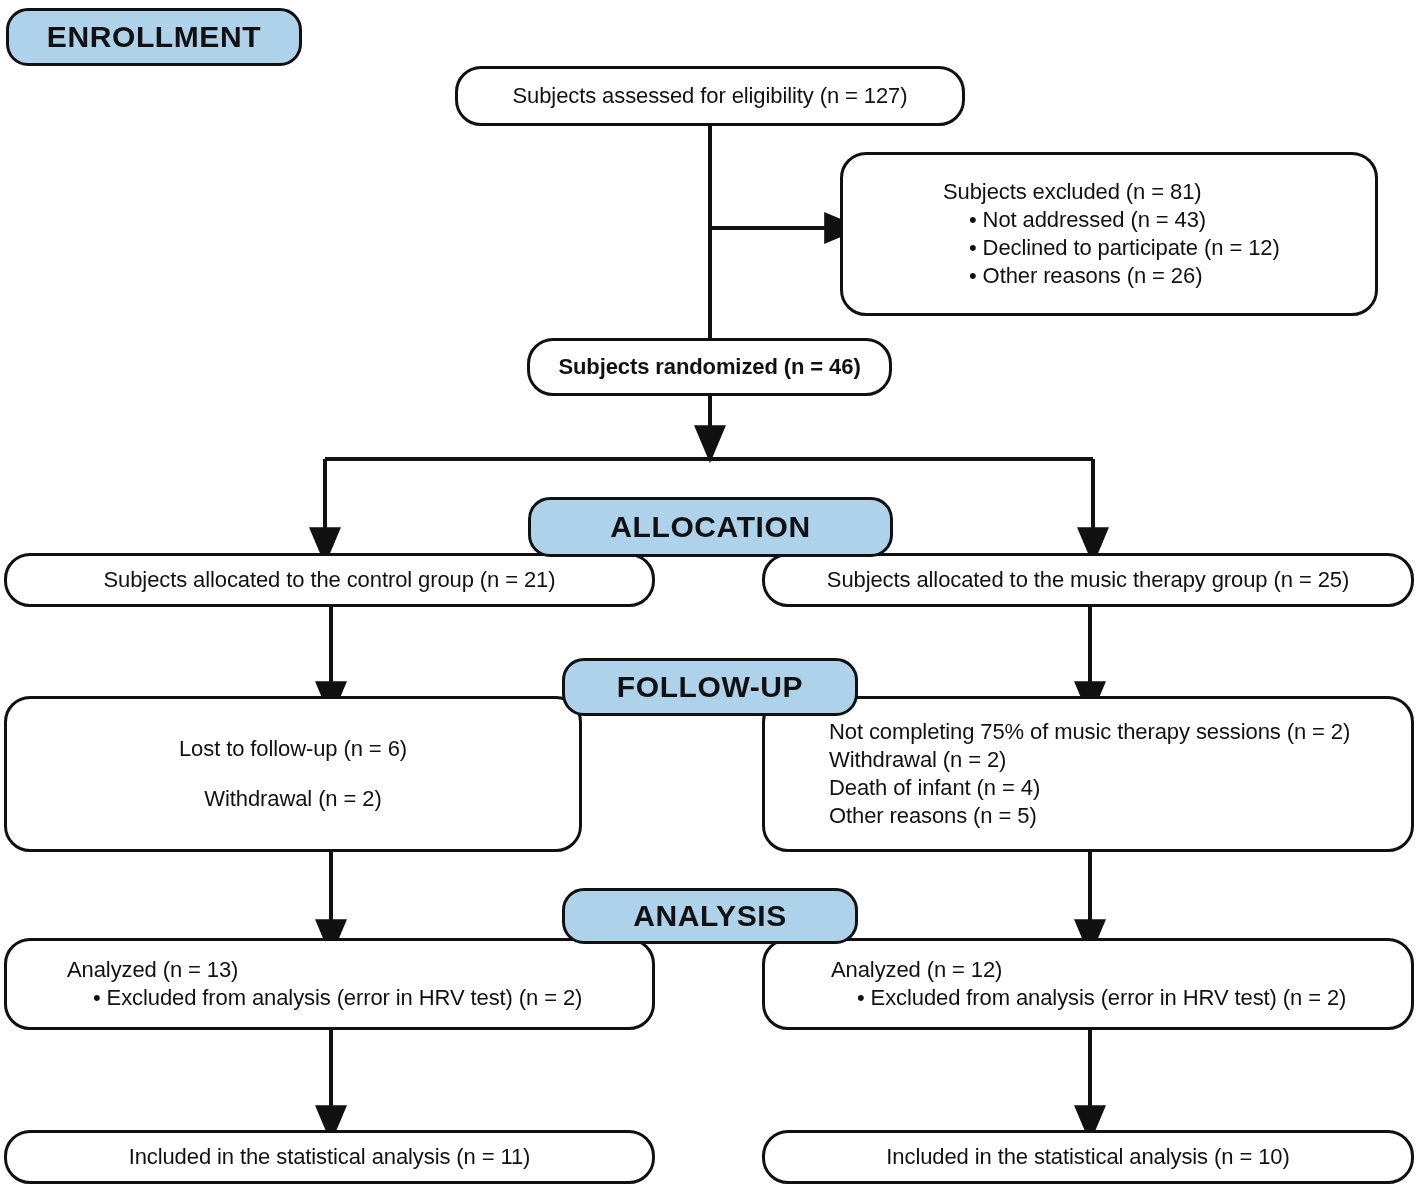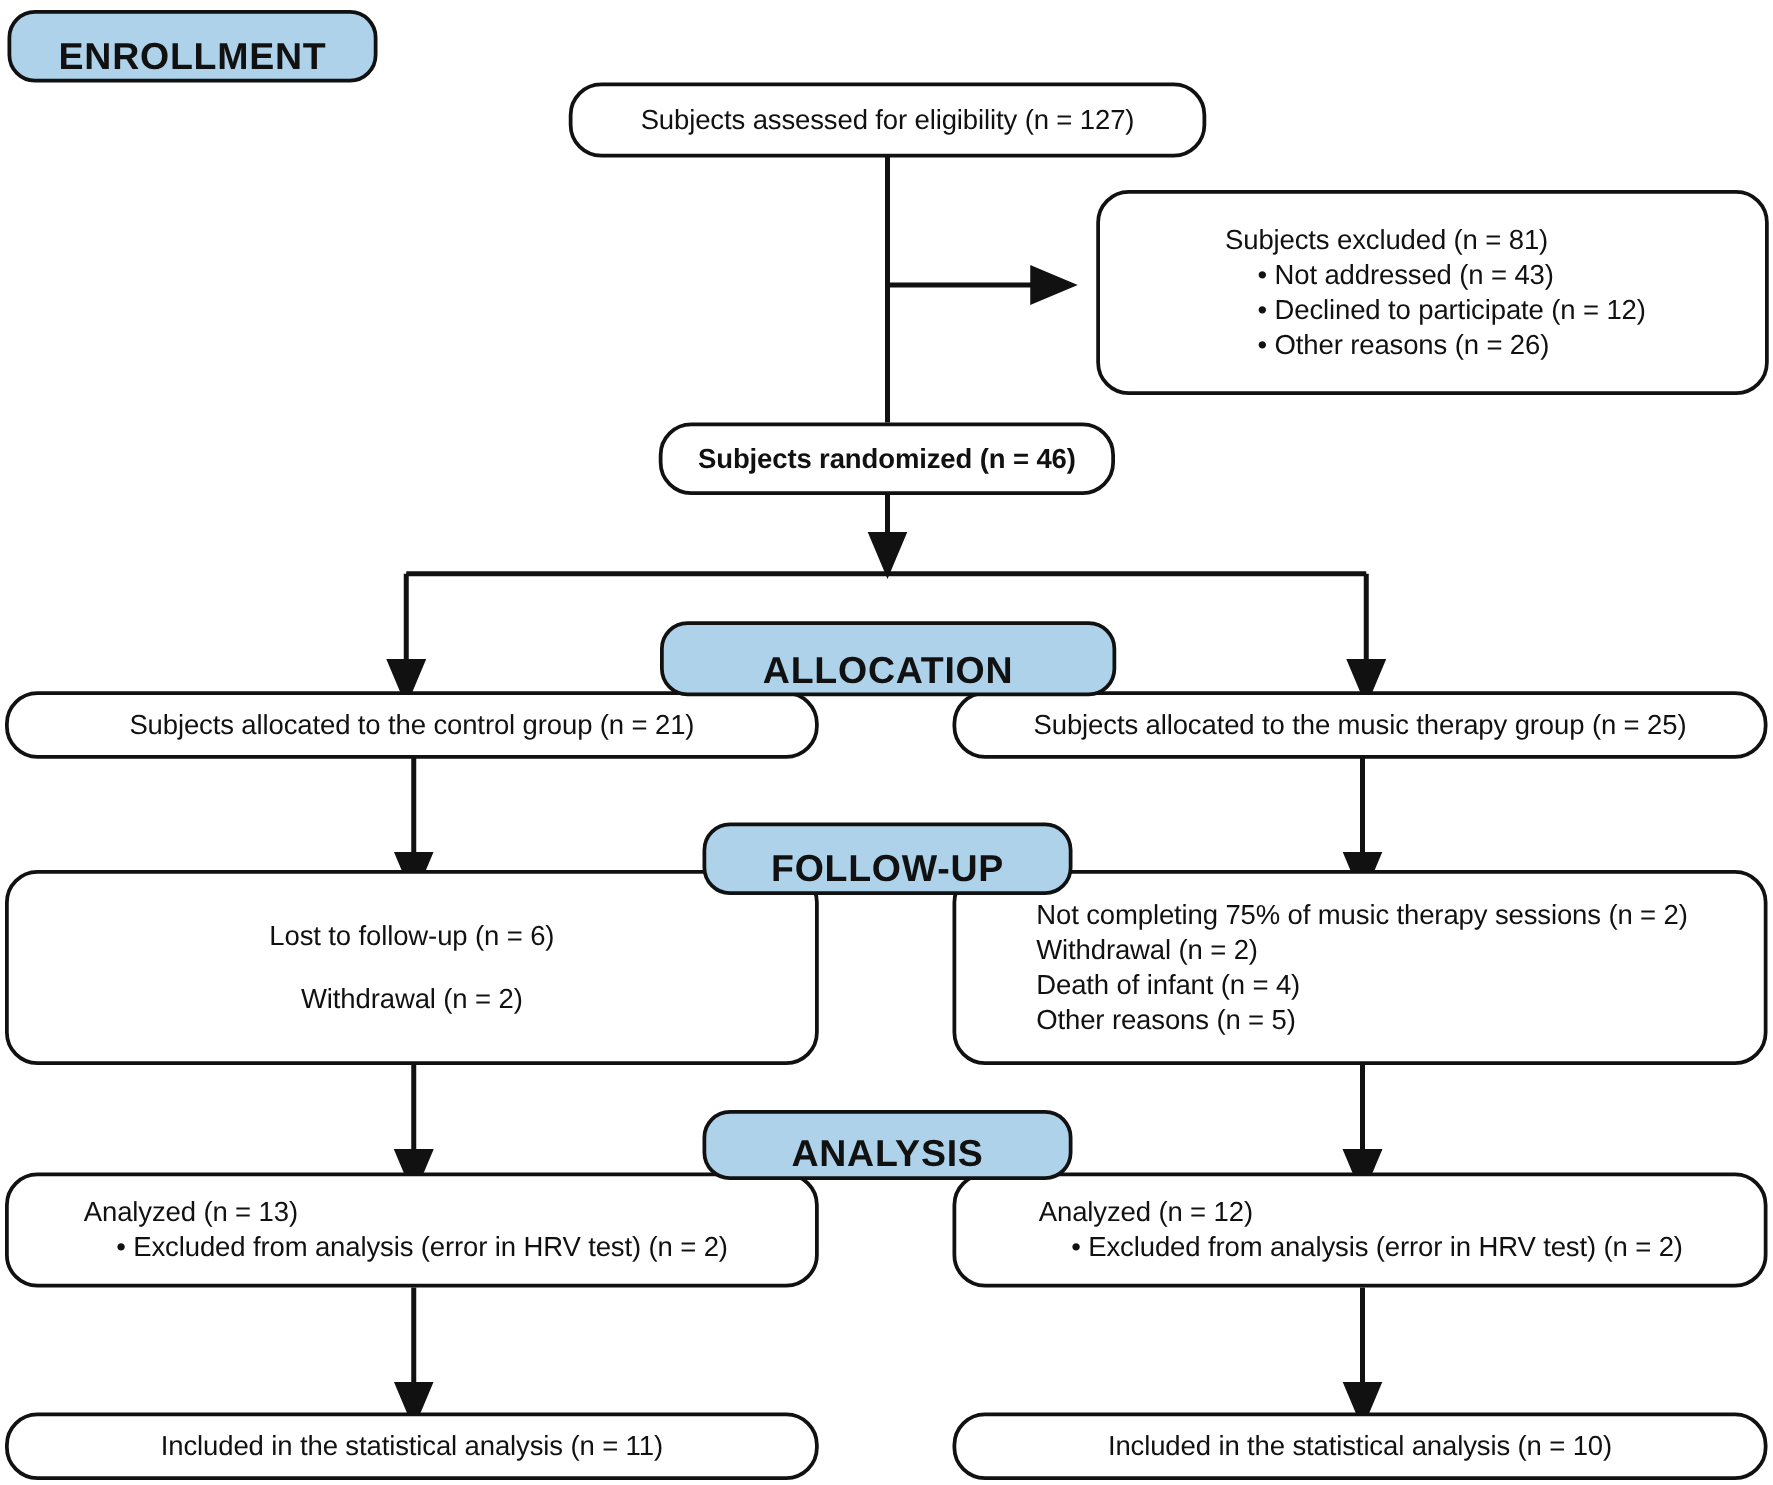--- a/index.html
+++ b/index.html
@@ -52,21 +52,21 @@
     white-space: nowrap;
     letter-spacing: -0.1px;
   }
   .stage {
     position: absolute;
     box-sizing: border-box;
     background: #aed2e9;
     border: 3.5px solid #111111;
     border-radius: 22px;
     display: flex;
-    align-items: flex-end;
+    align-items: center;
     justify-content: center;
     z-index: 6;
   }
   .stage .line {
     font-size: 30px;
     font-weight: bold;
     color: #111111;
     letter-spacing: 0.6px;
     white-space: nowrap;
   }
@@ -114,21 +114,21 @@
   </svg>
 
   <div class="stage" style="left:6px; top:8px; width:296px; height:58px;">
     <span class="line">ENROLLMENT</span>
   </div>
 
   <div class="node center" style="left:455px; top:66px; width:510px; height:60px;">
     <span class="line">Subjects assessed for eligibility (n = 127)</span>
   </div>
 
-  <div class="node leftal" style="left:877px; top:152px; width:538px; height:164px; padding-left:100px;">
+  <div class="node leftal" style="left:840px; top:152px; width:538px; height:164px; padding-left:100px;">
     <span class="line">Subjects excluded (n = 81)</span>
     <span class="line bul">• Not addressed (n = 43)</span>
     <span class="line bul">• Declined to participate (n = 12)</span>
     <span class="line bul">• Other reasons (n = 26)</span>
   </div>
 
   <div class="node center" style="left:527px; top:338px; width:365px; height:58px;font-weight:bold;">
     <span class="line">Subjects randomized (n = 46)</span>
   </div>
 
@@ -141,21 +141,21 @@
   </div>
 
   <div class="node center" style="left:762px; top:553px; width:652px; height:54px;">
     <span class="line">Subjects allocated to the music therapy group (n = 25)</span>
   </div>
 
   <div class="stage" style="left:562px; top:646px; width:296px; height:58px;margin-top:12px;">
     <span class="line">FOLLOW-UP</span>
   </div>
 
-  <div class="node center" style="left:4px; top:696px; width:651px; height:156px;">
+  <div class="node center" style="left:4px; top:696px; width:578px; height:156px;">
     <span class="line">Lost to follow-up (n = 6)</span>
     <span class="line gap-row">Withdrawal (n = 2)</span>
   </div>
 
   <div class="node leftal tight" style="left:762px; top:696px; width:652px; height:156px; padding-left:64px;">
     <span class="line">Not completing 75% of music therapy sessions (n = 2)</span>
     <span class="line">Withdrawal (n = 2)</span>
     <span class="line">Death of infant (n = 4)</span>
     <span class="line">Other reasons (n = 5)</span>
   </div>

